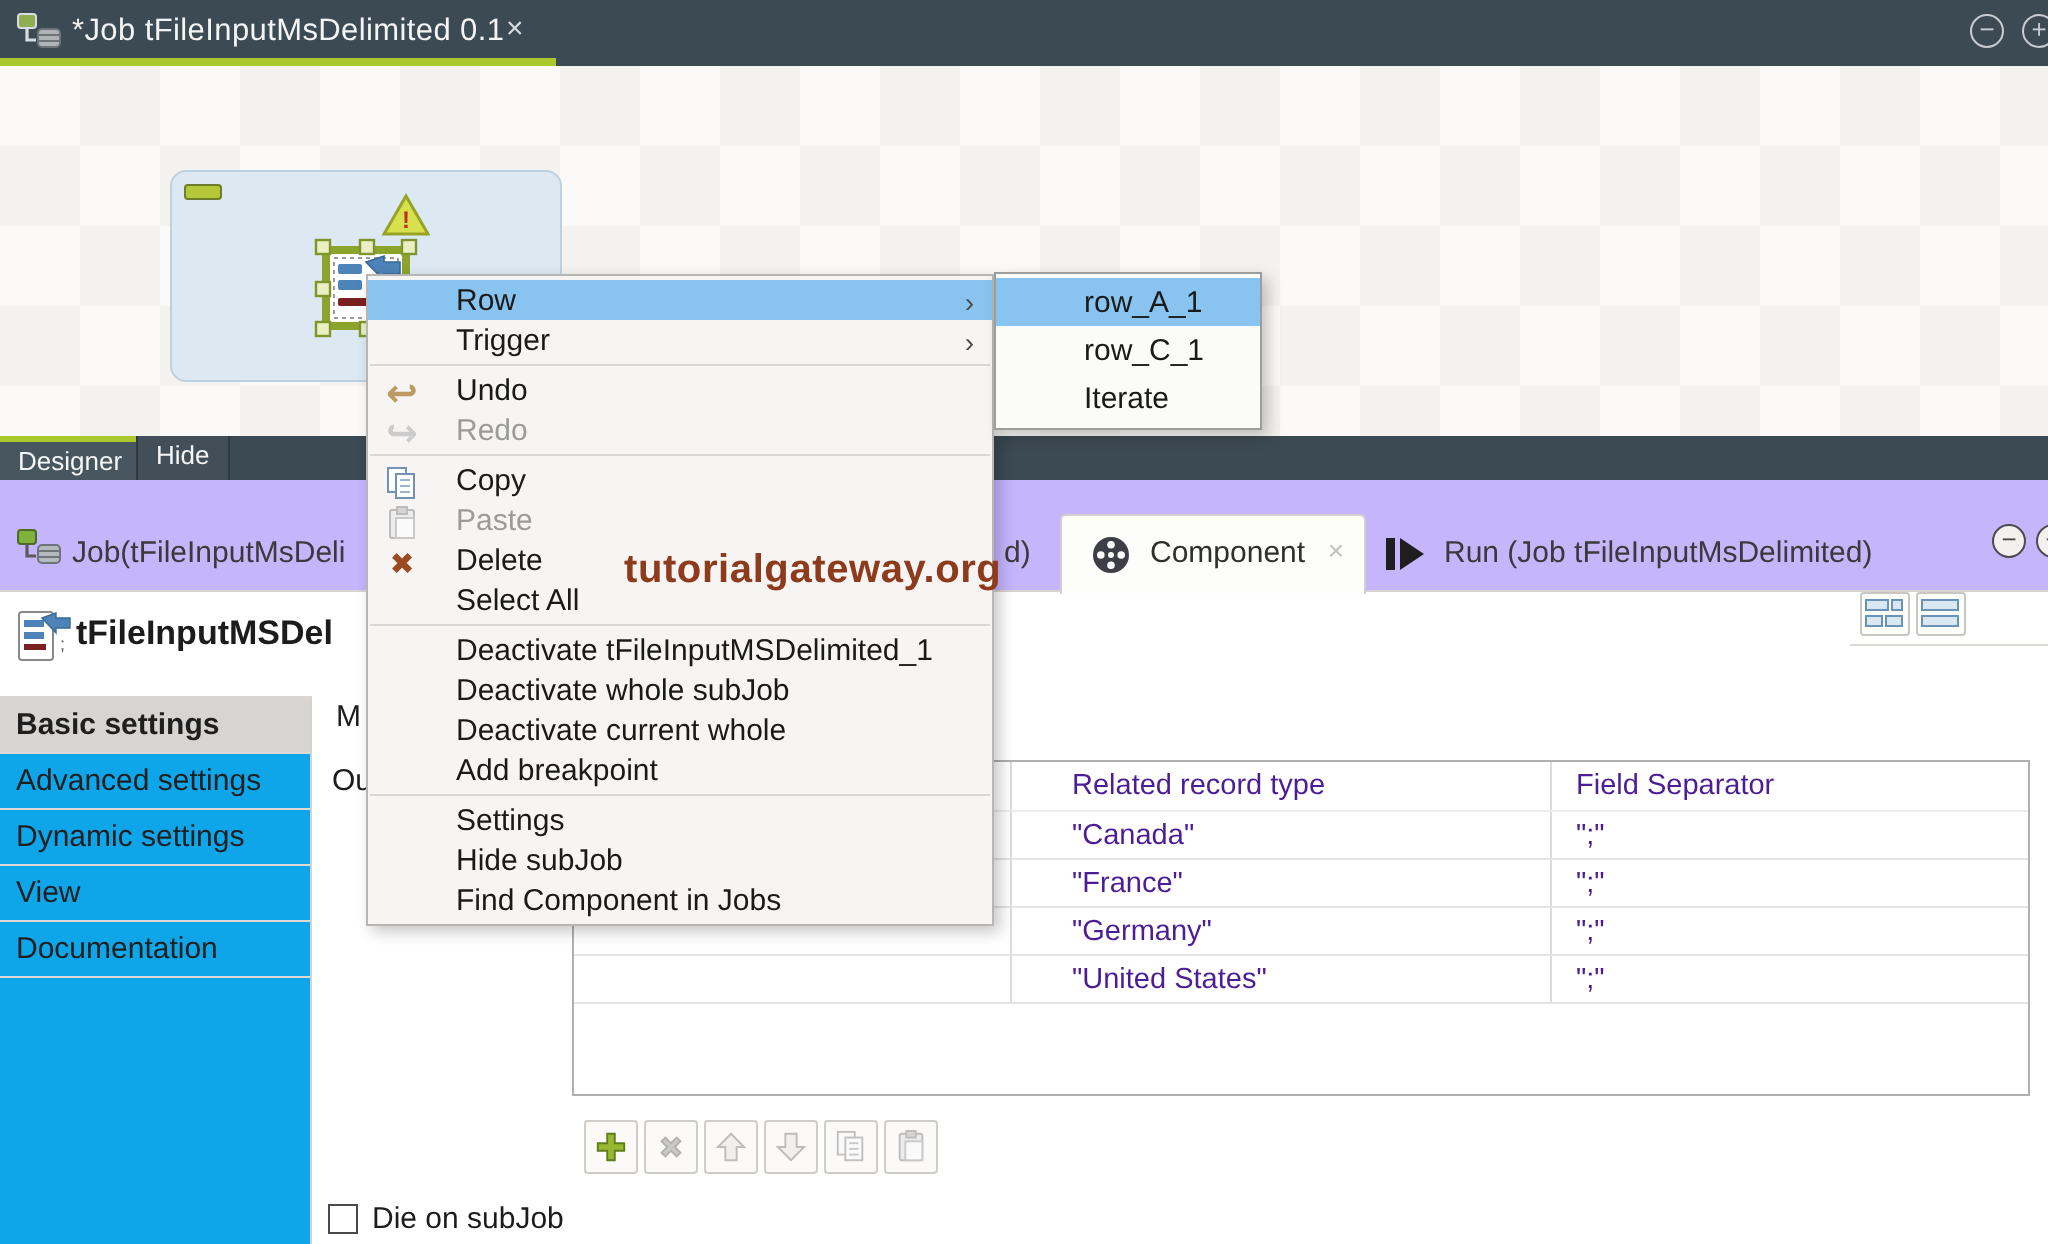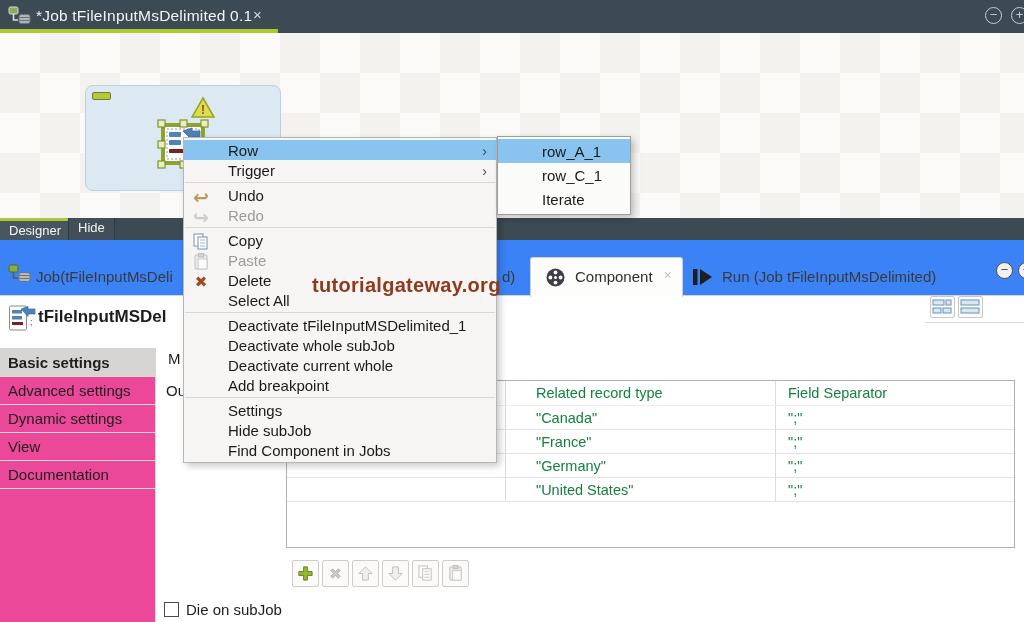--- a/index.html
+++ b/index.html
@@ -28,49 +28,49 @@
   .complabel { position:absolute; left:1px; top:134px; width:120px; font-size:14px; color:#2e2e2e; white-space:nowrap; }
   .warnwrap { position:absolute; left:105px; top:10px; }
 
   
   .designerbar { position:absolute; left:0; top:218px; width:1024px; height:22px; background:#3c4a53; z-index:10; }
   .dtab { position:absolute; top:0; height:22px; color:#f5f6f7; font-size:13px; line-height:20px; padding:0 9px; }
   .dtab.active { left:0; width:68px; background:#48565f; border-top:3px solid #a9c92f; }
   .dtab.idle { left:68px; background:#424f58; border-left:1px solid #2e3940; border-right:1px solid #2e3940; }
 
   
-  .tabbar { position:absolute; left:0; top:240px; width:1024px; height:56px; background:#3b82f6; border-bottom:1px solid #d6d3d0; z-index:8; }
+  .tabbar { position:absolute; left:0; top:240px; width:1024px; height:56px; background:#c4b5fd; border-bottom:1px solid #d6d3d0; z-index:8; }
   .jobtab-icon { position:absolute; left:8px; top:23px; }
   .jobtab-label { position:absolute; left:36px; top:28px; font-size:15px; color:#3a3a3a; white-space:nowrap; }
   .ctxtab-part { position:absolute; left:502px; top:28px; font-size:15px; color:#3a3a3a; }
   .comptab { position:absolute; left:530px; top:17px; width:153px; height:40px; background:#fdfdfc; border:1px solid #d2cfcc; border-bottom:none; border-radius:3px 3px 0 0; z-index:9; }
   .comptab .plabel { position:absolute; left:44px; top:10px; font-size:15px; color:#2f2f2f; }
   .comptab .pclose { position:absolute; right:10px; top:9px; color:#c4c1be; font-size:14px; }
   .comptab .picon { position:absolute; left:14px; top:9px; }
   .runtab { position:absolute; left:686px; top:17px; height:40px; }
   .runtab .ricon { position:absolute; left:6px; top:11px; }
   .runtab .rlabel { position:absolute; left:36px; top:11px; font-size:15px; color:#3a3a3a; white-space:nowrap; }
 
   .content { position:absolute; left:0; top:296px; width:1024px; height:326px; background:#fff; z-index:5; }
   .ptitle-icon { position:absolute; left:8px; top:7px; }
   .ptitle { position:absolute; left:38px; top:11px; font-size:17px; font-weight:bold; color:#1c1c1c; white-space:nowrap; }
   .layoutbtn { position:absolute; top:0px; width:25px; height:22px; background:#fdfdfc; border:1px solid #c9c6c3; border-radius:2px; }
   .layoutline { position:absolute; left:925px; top:26px; width:99px; height:1px; background:#dcd9d6; }
 
-  .sidebar { position:absolute; left:0; top:52px; width:156px; height:274px; border-top:1px solid #d8d5d2; border-right:1px solid #d4d1ce; background:#ec4899; }
+  .sidebar { position:absolute; left:0; top:52px; width:156px; height:274px; border-top:1px solid #d8d5d2; border-right:1px solid #d4d1ce; background:#0ea5e9; }
   .sitem { height:28px; line-height:28px; padding-left:8px; font-size:15px; color:#1f1f1f; border-bottom:1px solid #dcd9d6; }
   .sitem.sel { background:#d7d5d3; font-weight:bold; }
   .plabel-m  { position:absolute; left:168px; top:54px;  font-size:15px; color:#1c1c1c; }
   .plabel-ou { position:absolute; left:166px; top:86px; font-size:15px; color:#1c1c1c; }
 
   
   .grid { position:absolute; left:286px; top:84px; width:729px; height:168px; background:#fff; border:1px solid #b0b0b0; }
   .grow { display:flex; height:24px; border-bottom:1px solid #e3e3e3; }
   .grow.head { height:25px; border-bottom:1px solid #ececec; font-size:15px; color:#262626; }
-  .gc { height:100%; display:flex; align-items:center; font-size:14.5px; color:#15803d; }
+  .gc { height:100%; display:flex; align-items:center; font-size:14.5px; color:#4c1d95; }
   .gc0 { width:219px; border-right:1px solid #dcdcdc; }
   .gc1 { width:270px; border-right:1px solid #dcdcdc; padding-left:30px; }
   .gc2 { flex:1; padding-left:12px; }
 
   
   .gtoolbar { position:absolute; left:292px; top:264px; display:flex; gap:3px; }
   .gbtn { width:27px; height:27px; background:#fbfaf9; border:1px solid #cfccc9; border-radius:2px; display:flex; align-items:center; justify-content:center; }
 
   .dieonerror { position:absolute; left:164px; top:305px; display:flex; align-items:center; gap:7px; }
   .cbx { width:15px; height:15px; background:#fff; border:1px solid #4a4a4a; }

